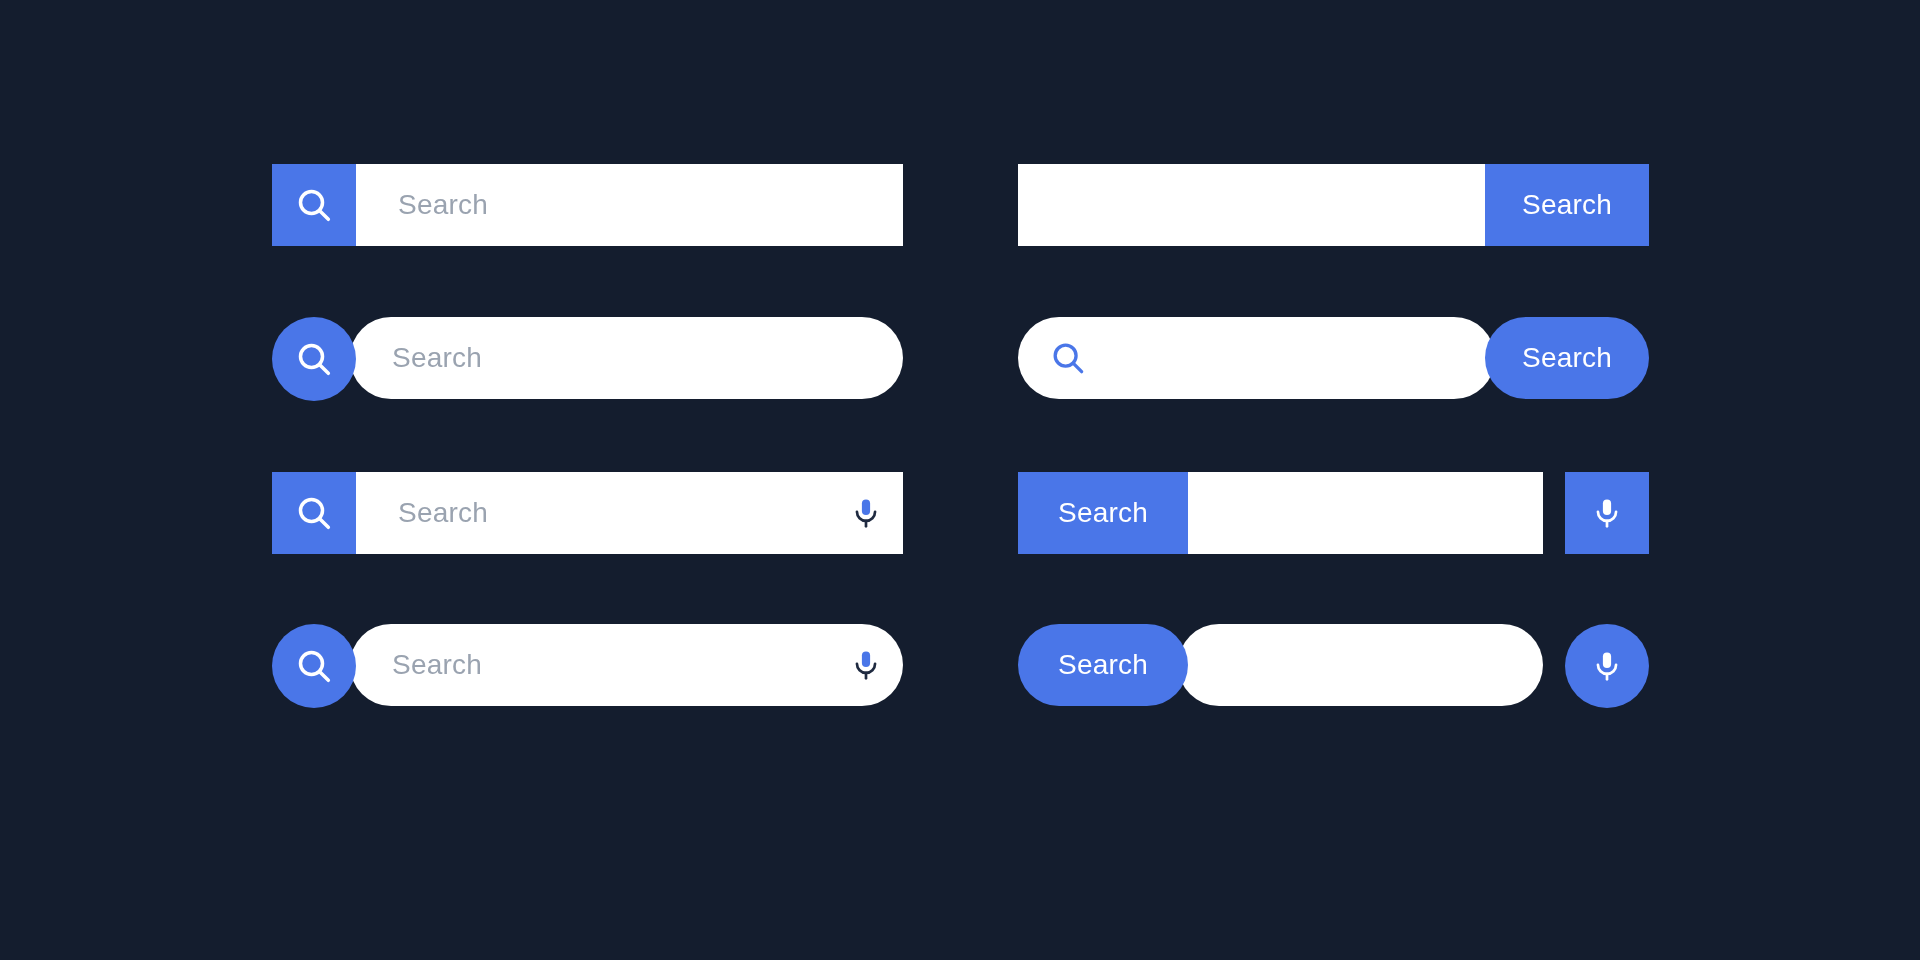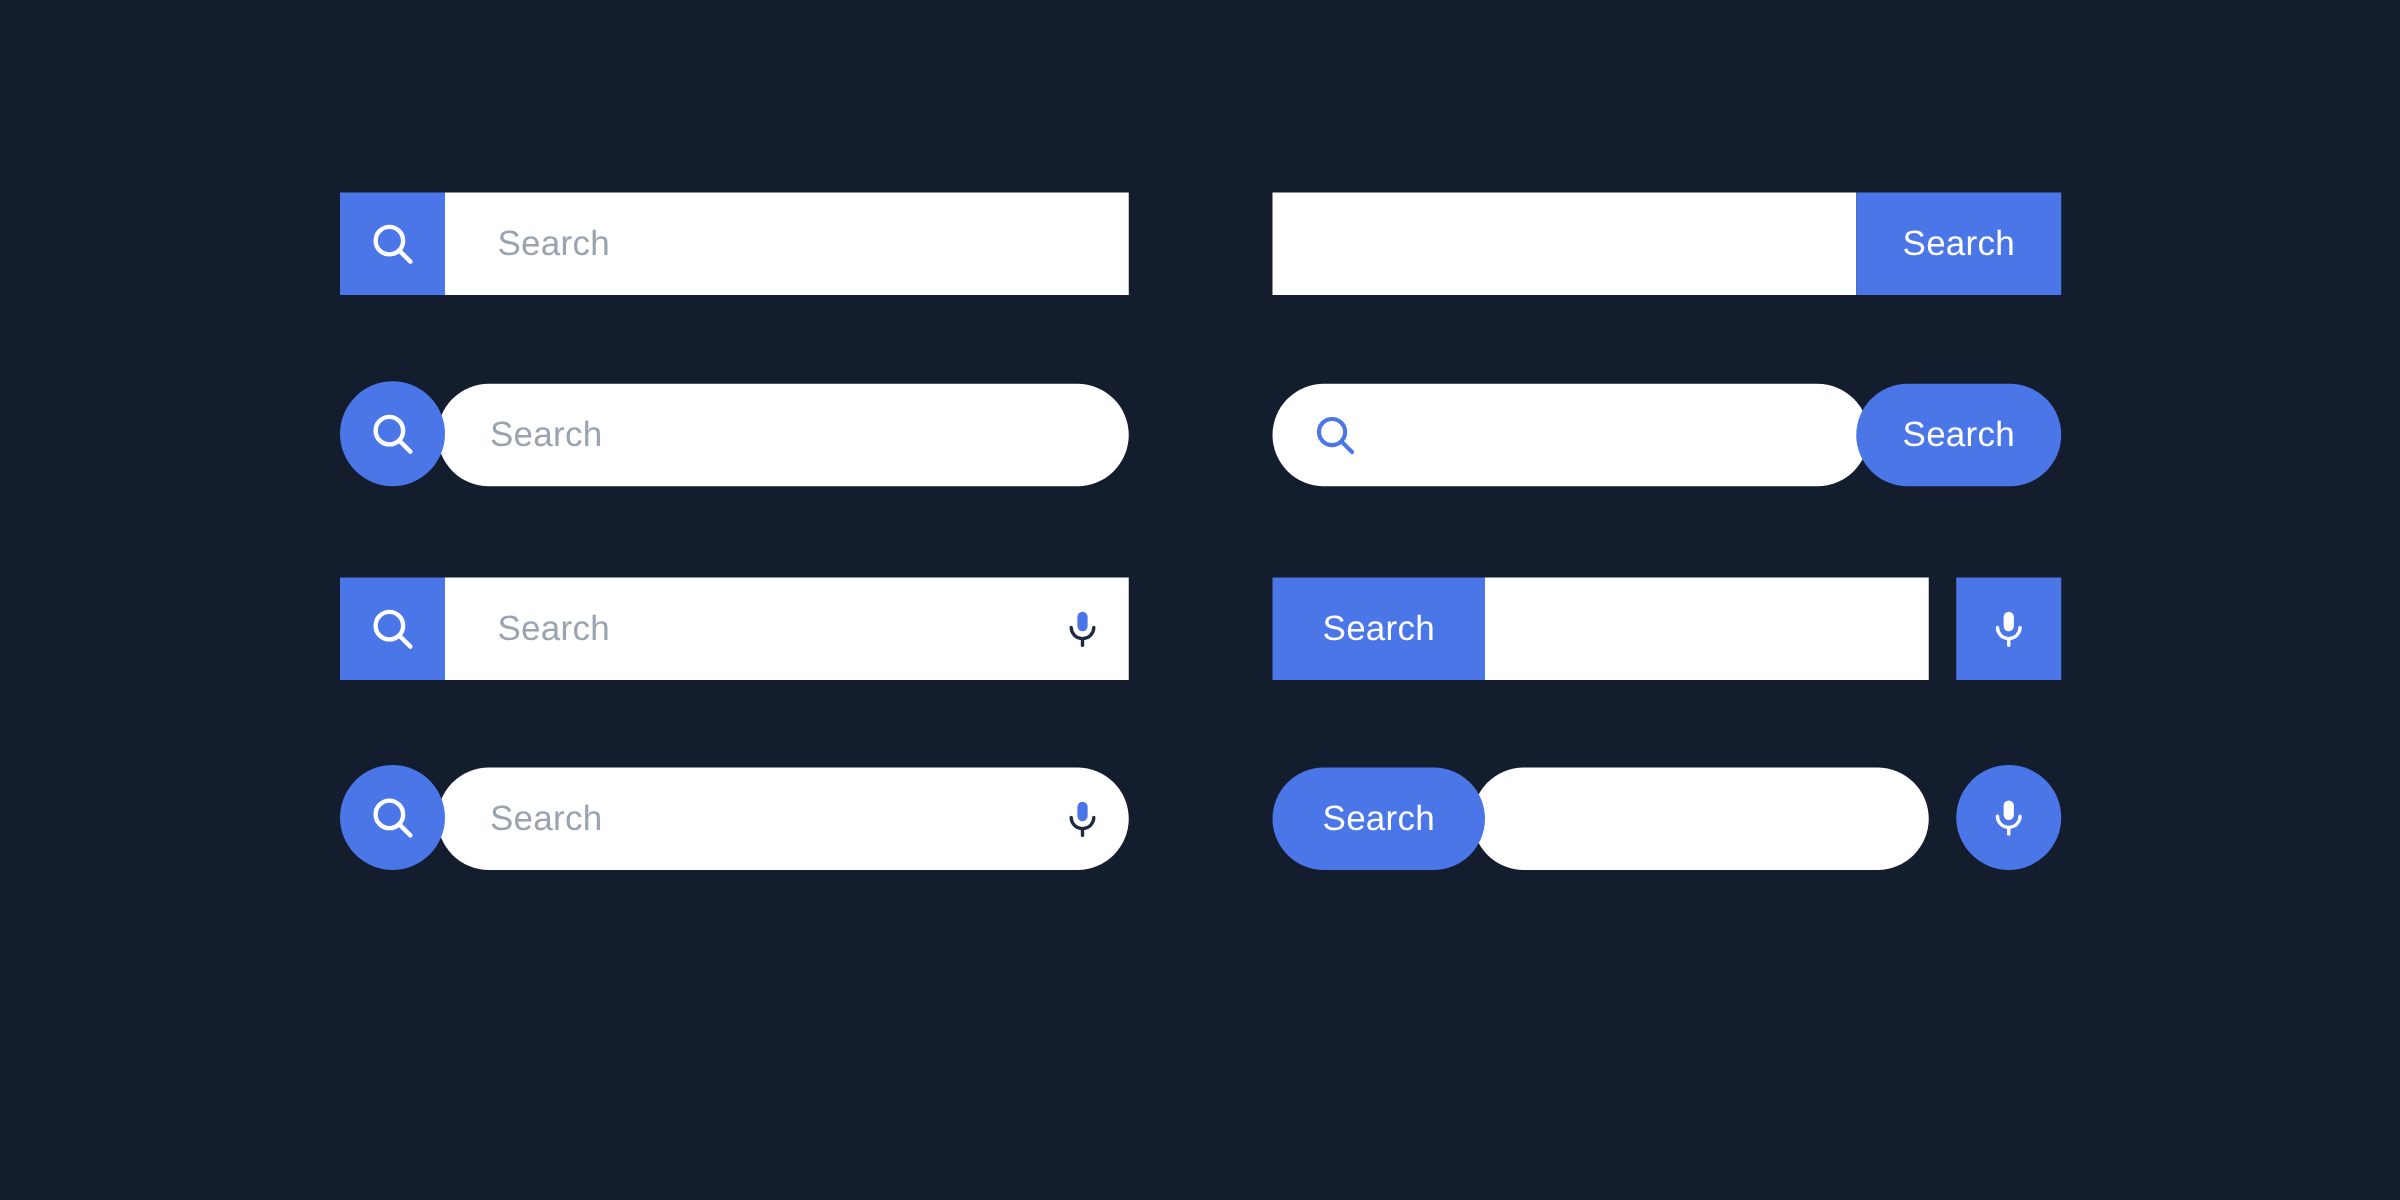--- a/index.html
+++ b/index.html
@@ -19,21 +19,21 @@
   .stage {
     position: absolute;
     inset: 0;
     background: #141d2e;
   }
 
   
   .bar {
     position: absolute;
     display: flex;
-    align-items: flex-end;
+    align-items: flex-start;
     height: 72px;
   }
   .col-left  { left: 272px;  width: 631px; }
   .col-right { left: 1018px; width: 631px; }
 
   .row1 { top: 164px; }
   .row2 { top: 317px; }
   .row3 { top: 472px; }
   .row4 { top: 624px; }
 

